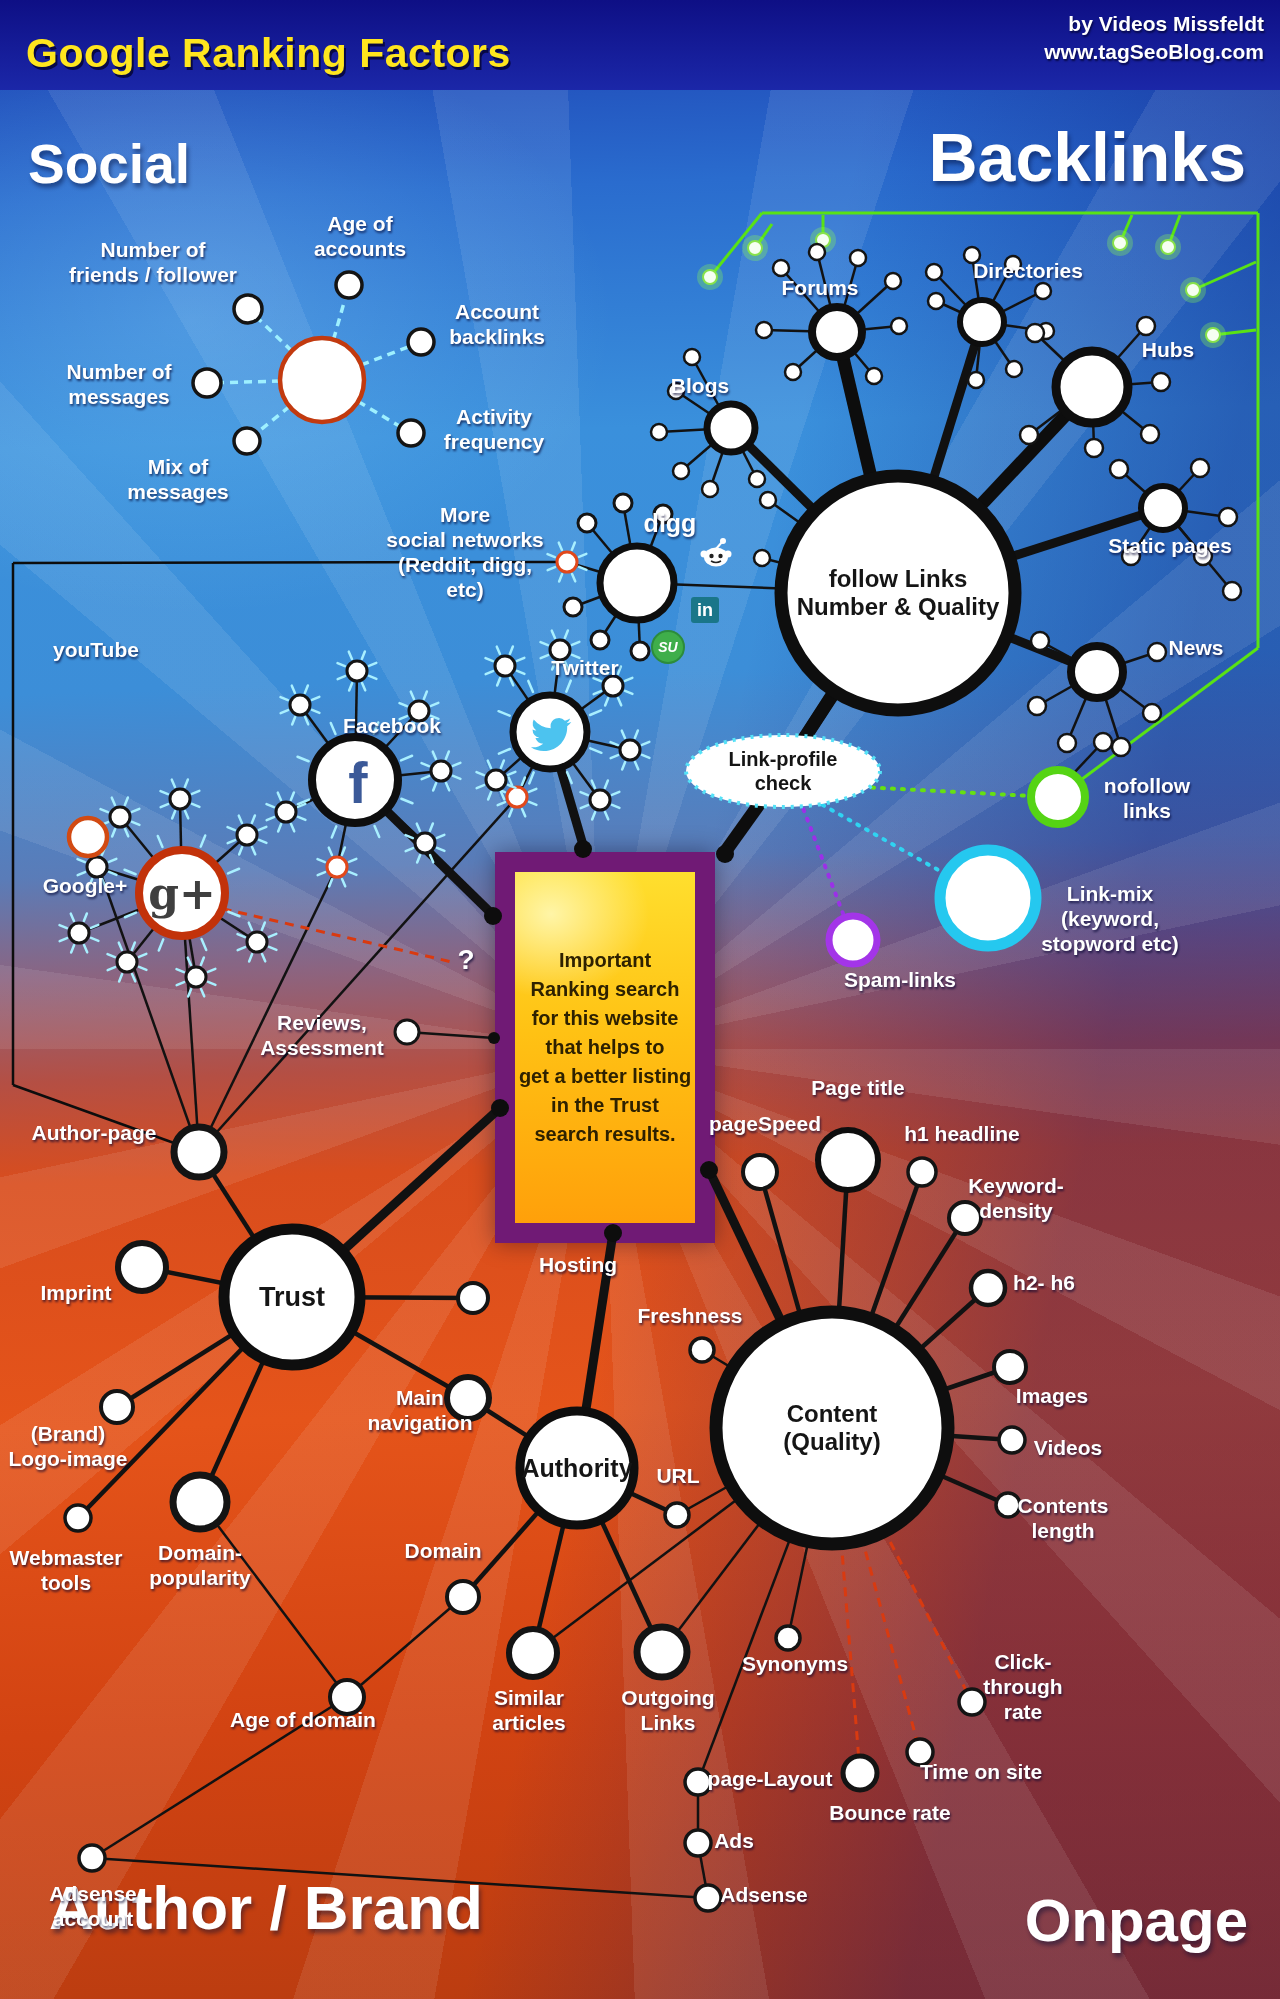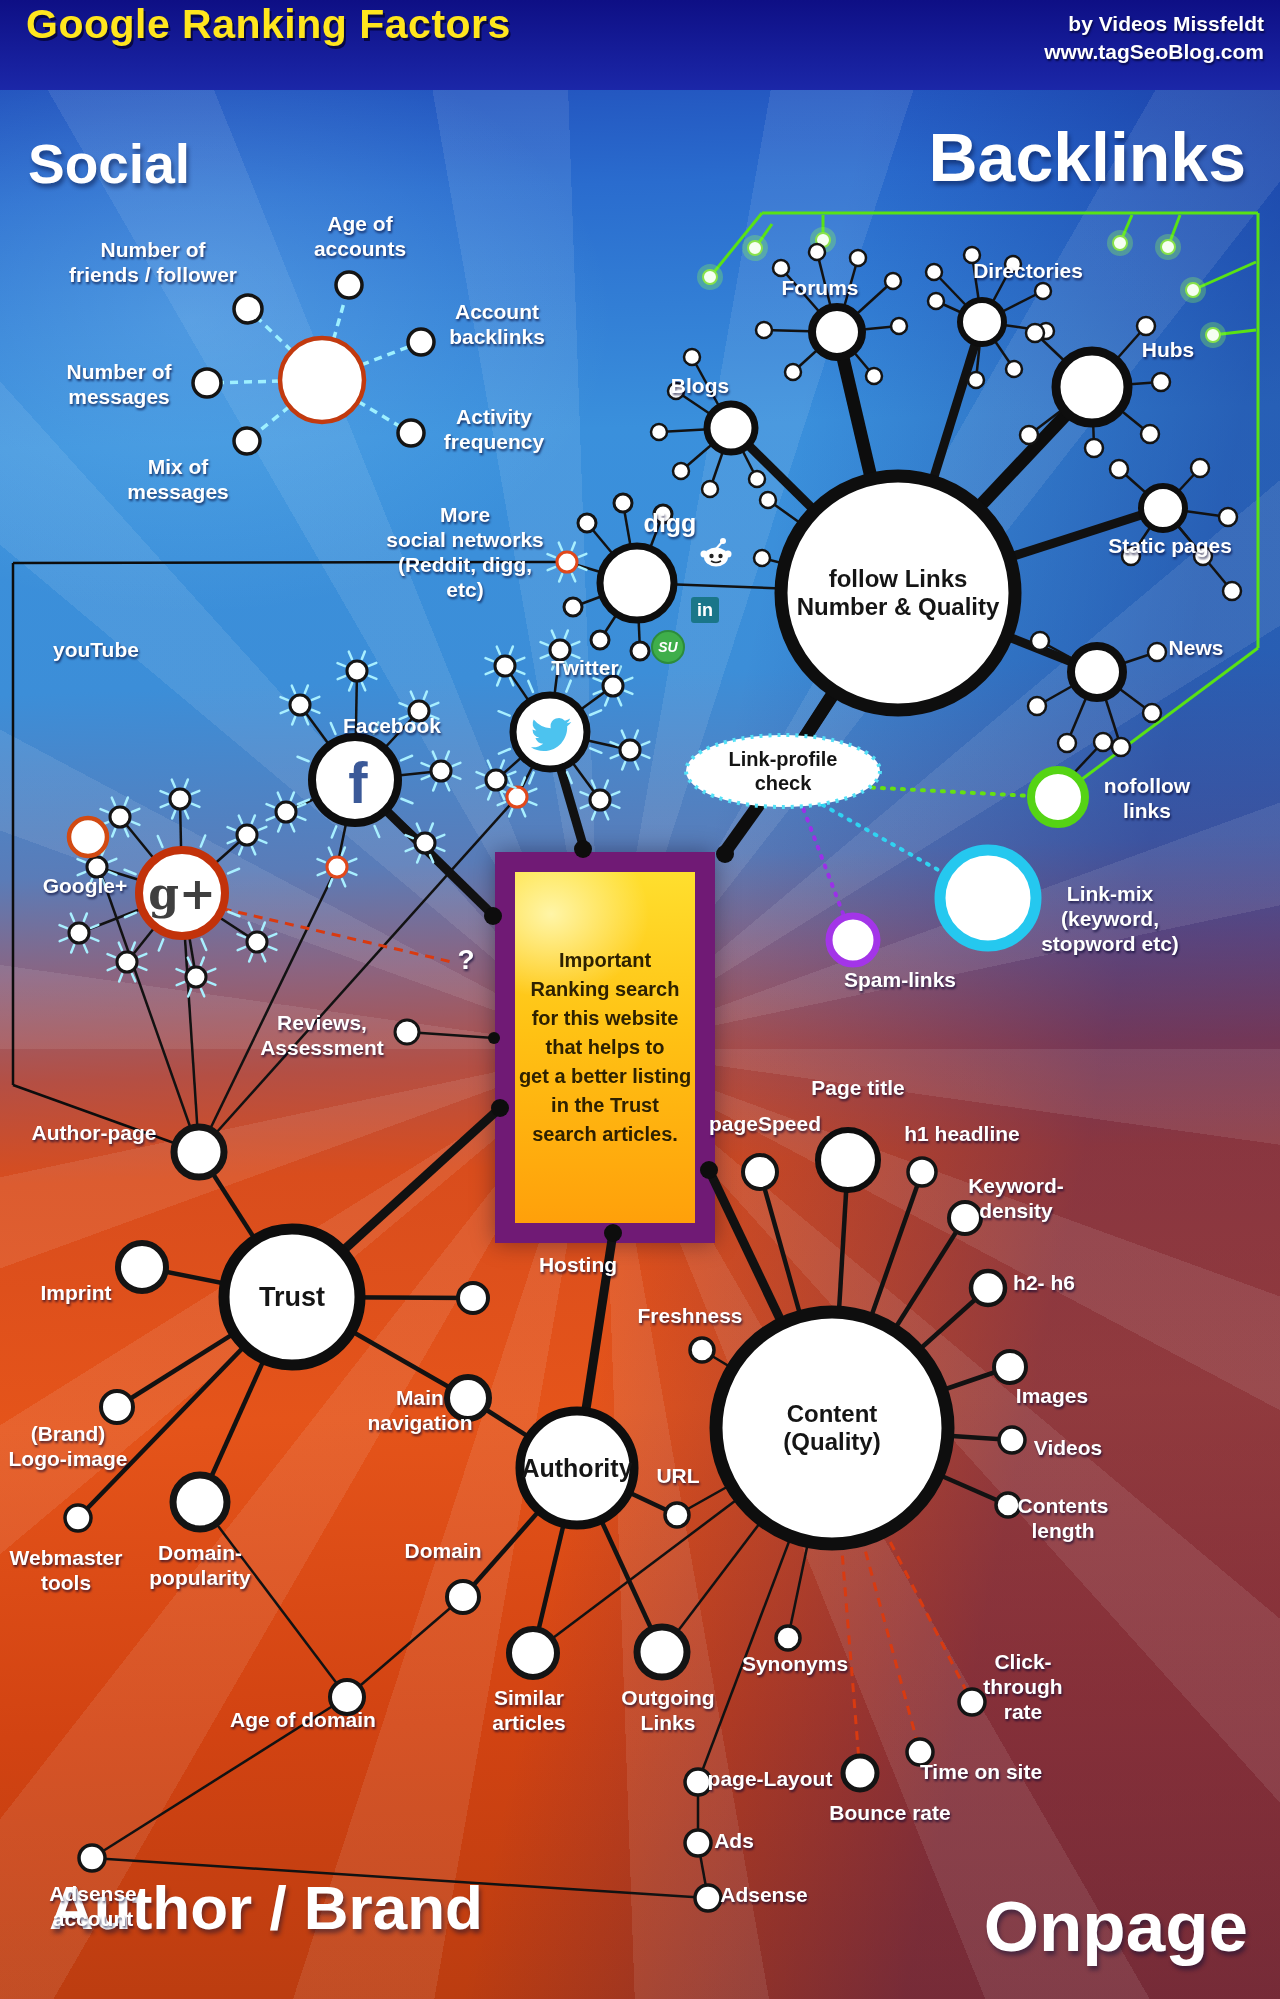--- a/index.html
+++ b/index.html
@@ -5,29 +5,29 @@
   html,body{margin:0;padding:0;background:#222;}
   .stage{position:relative;width:1280px;height:1999px;overflow:hidden;font-family:"Liberation Sans",sans-serif;}
   .bg{position:absolute;inset:0;z-index:0;
     background:
       radial-gradient(600px 420px at 15% 16%, rgba(150,220,255,0.28), rgba(0,0,0,0) 70%),
       repeating-conic-gradient(from -10deg at 47% 52.5%, rgba(255,255,255,0.085) 0deg 8deg, rgba(255,255,255,0) 8deg 20deg),
       linear-gradient(102deg, rgba(20,40,160,0) 52%, rgba(8,16,120,0.38) 78%),
       linear-gradient(178deg,#1c3eb0 0%,#2a6cce 10%,#3a90dc 22%,#3c8ed8 34%,#5a7cb8 43%,#8c6480 48%,#b44f44 53%,#d94d1d 58%,#e5541a 70%,#d24312 85%,#b93c10 100%);}
   .header{position:absolute;left:0;top:0;width:1280px;height:90px;z-index:5;
     background:linear-gradient(180deg,#0e0f85 0%,#1b27a8 100%);}
-  .header-title{position:absolute;left:26px;top:1px;font-size:41px;font-weight:800;color:#ffe61e;
+  .header-title{position:absolute;left:26px;top:30px;font-size:41px;font-weight:800;color:#ffe61e;
     text-shadow:2px 3px 0 rgba(5,5,60,0.9);letter-spacing:0.5px;}
   .header-byline{position:absolute;right:16px;top:10px;text-align:right;color:#fff;font-size:21px;
     font-weight:700;line-height:28px;text-shadow:1px 2px 2px rgba(0,0,40,0.7);}
   .qtitle{position:absolute;z-index:2;color:#fff;font-weight:700;text-shadow:2px 4px 4px rgba(0,10,50,0.45);}
   .qt-social{left:28px;top:132px;font-size:55px;}
   .qt-backlinks{right:34px;top:118px;font-size:68px;}
   .qt-author{left:28px;top:1872px;font-size:62px;margin-left:21px;}
-  .qt-onpage{right:32px;top:1886px;font-size:71px;}
+  .qt-onpage{right:32px;top:1886px;font-size:60px;}
   .cbox{position:absolute;left:495px;top:852px;width:220px;height:391px;background:#701a75;z-index:2;
     box-shadow:0 0 22px rgba(0,0,30,0.4);}
   .cbox-inner{position:absolute;left:20px;top:20px;right:20px;bottom:20px;
     background:radial-gradient(140px 120px at 20% 12%, rgba(255,255,210,0.75), rgba(255,255,255,0) 70%),
                linear-gradient(180deg,#ffdf2e 0%,#ffc214 45%,#ffa00a 100%);
     display:flex;flex-direction:column;justify-content:center;text-align:center;
     font-size:20px;font-weight:700;line-height:29px;color:#2e2100;}
   svg.net{position:absolute;left:0;top:0;z-index:3;pointer-events:none;}
   text{font-family:"Liberation Sans",sans-serif;}
   .lbl{fill:#ffffff;font-weight:700;text-anchor:middle;filter:drop-shadow(1px 2px 1px rgba(0,0,45,0.65));}
@@ -70,21 +70,21 @@
   <div class="qtitle qt-onpage">Onpage</div>
 
   <div class="cbox">
     <div class="cbox-inner">
       <div>Important</div>
       <div>Ranking search</div>
       <div>for this website</div>
       <div>that helps to</div>
       <div>get a better listing</div>
       <div>in the Trust</div>
-      <div>search articles.</div>
+      <div>search results.</div>
     </div>
   </div>
 
   <svg class="net" id="net" width="1280" height="1999" viewBox="0 0 1280 1999">
       <line x1="322" y1="380" x2="248" y2="309" class="e-cy"></line>
       <line x1="322" y1="380" x2="349" y2="285" class="e-cy"></line>
       <line x1="322" y1="380" x2="421" y2="342" class="e-cy"></line>
       <line x1="322" y1="380" x2="411" y2="433" class="e-cy"></line>
       <line x1="322" y1="380" x2="207" y2="383" class="e-cy"></line>
       <line x1="322" y1="380" x2="247" y2="441" class="e-cy"></line>

